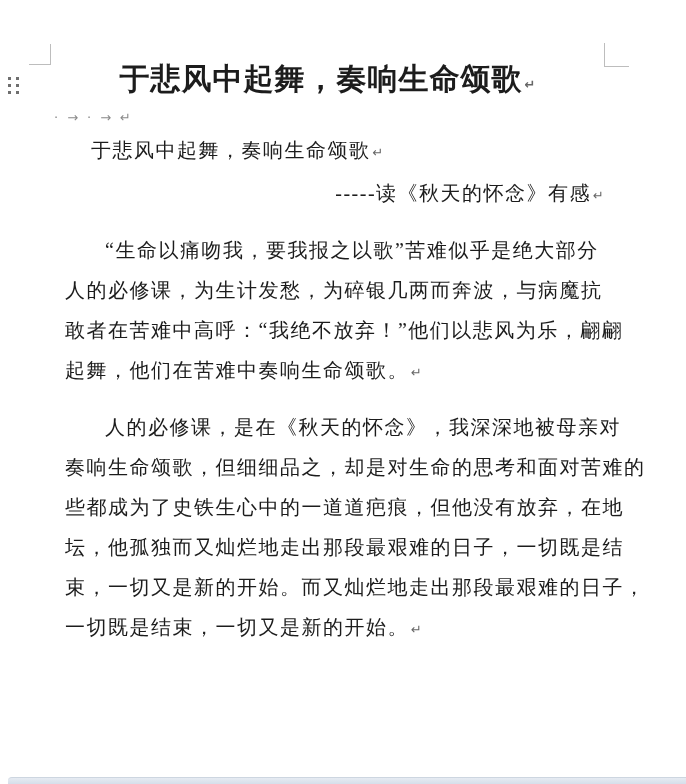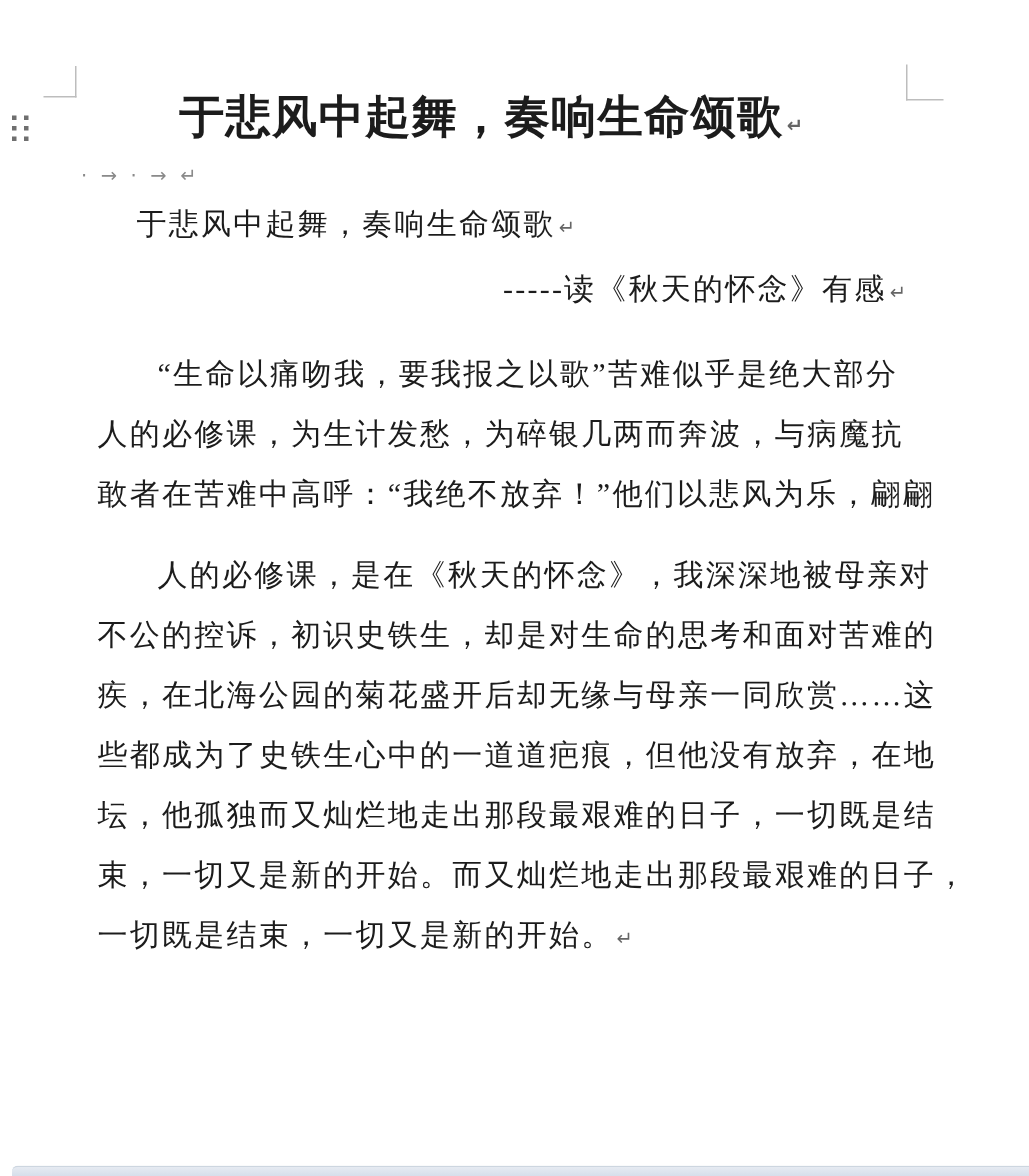--- a/index.html
+++ b/index.html
@@ -132,25 +132,25 @@
 
   <div class="bodyline subtitle"><span>于悲风中起舞，奏响生命颂歌</span><span class="return-mark">↵</span></div>
 
   <div class="bodyline byline"><span>-----读《秋天的怀念》有感</span><span class="return-mark">↵</span></div>
 
   <div id="paragraphs">
       <div class="paragraph para-1">
         <div class="bodyline first">“生命以痛吻我，要我报之以歌”苦难似乎是绝大部分</div>
         <div class="bodyline">人的必修课，为生计发愁，为碎银几两而奔波，与病魔抗</div>
         <div class="bodyline">敢者在苦难中高呼：“我绝不放弃！”他们以悲风为乐，翩翩</div>
+        <div class="bodyline last">起舞，他们在苦难中奏响生命颂歌。<span class="return-mark">↵</span></div>
       </div>
       <div class="paragraph para-2">
         <div class="bodyline first">人的必修课，是在《秋天的怀念》，我深深地被母亲对</div>
-        <div class="bodyline">不公的控诉，初识史铁生，却是对生命的思考和面对苦难的</div>
-        <div class="bodyline">疾，在北海公园的菊花盛开后却无缘与母亲一同欣赏……这</div>
+        <div class="bodyline">奏响生命颂歌，但细细品之，却是对生命的思考和面对苦难的</div>
         <div class="bodyline">些都成为了史铁生心中的一道道疤痕，但他没有放弃，在地</div>
         <div class="bodyline">坛，他孤独而又灿烂地走出那段最艰难的日子，一切既是结</div>
         <div class="bodyline">束，一切又是新的开始。而又灿烂地走出那段最艰难的日子，</div>
         <div class="bodyline last">一切既是结束，一切又是新的开始。<span class="return-mark">↵</span></div>
       </div>
     </div>
 
 </div>
 
 <div class="bottom-bar"></div>

